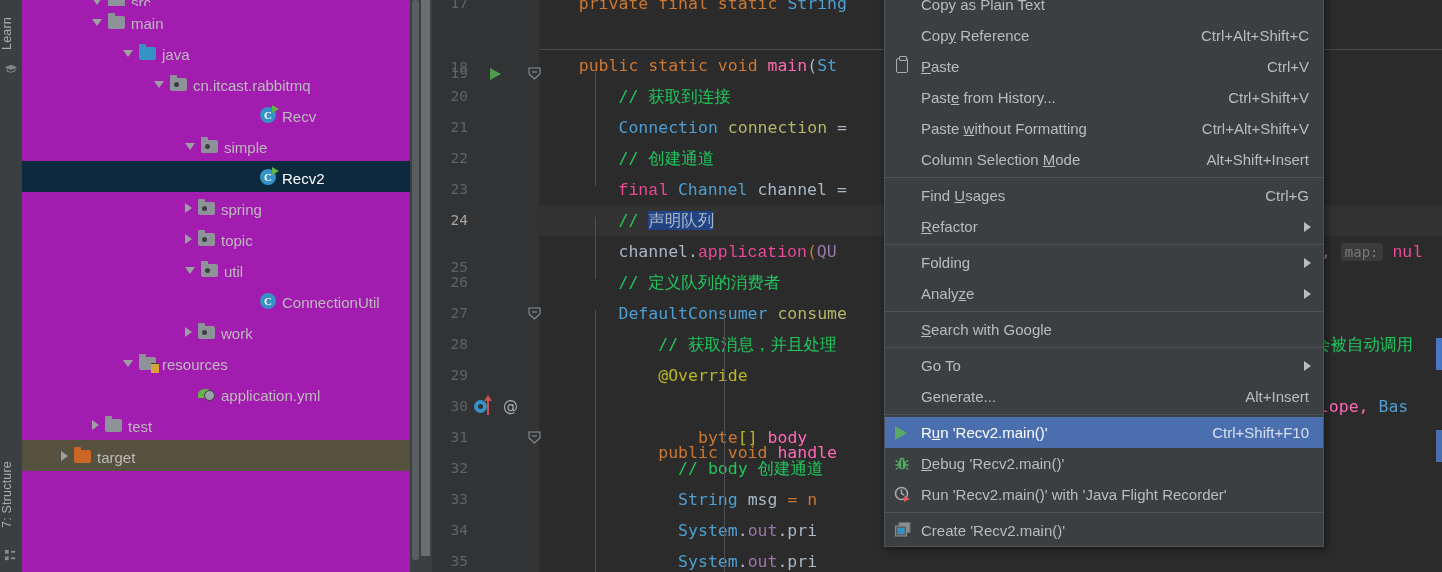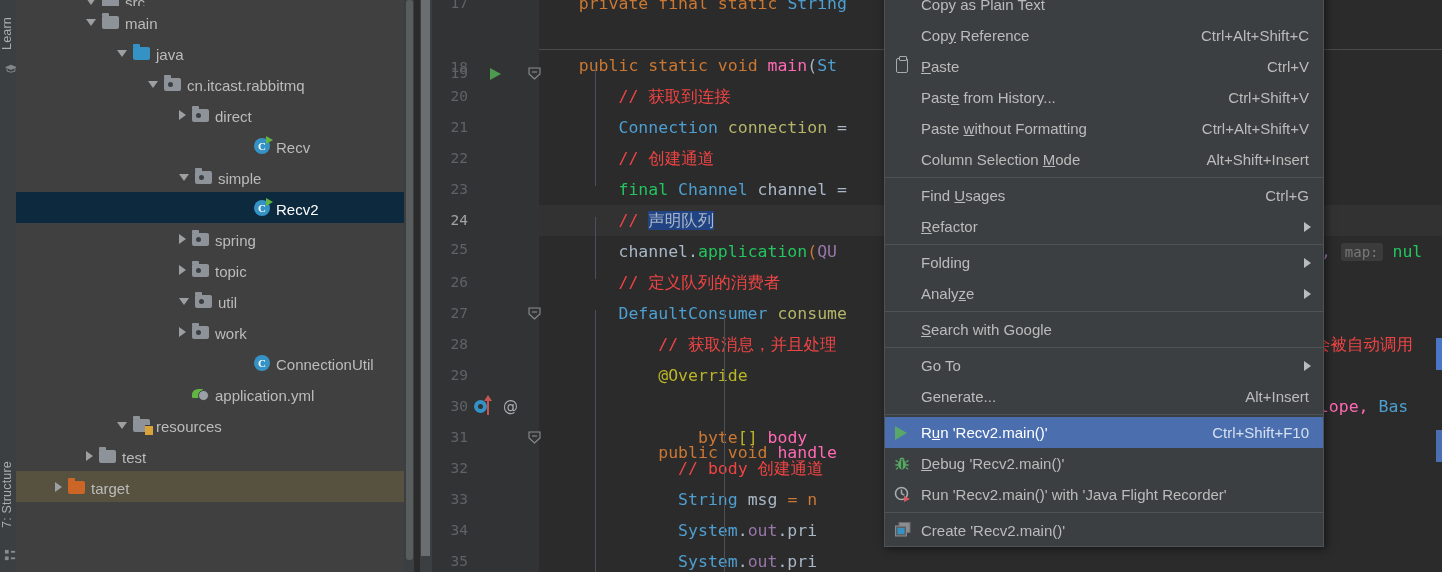--- a/index.html
+++ b/index.html
@@ -47,23 +47,23 @@
   .tool-icon-structure {
     position: absolute;
     left: 4px; bottom: 10px;
     width: 13px; height: 13px;
     opacity: 0.8;
   }
 
   
   .project-panel {
     position: absolute;
-    left: 16px; top: 0;
+    left: 22px; top: 0;
     width: 398px; height: 572px;
-    background: #404040;
+    background: #a21caf;
     overflow: hidden;
   }
   .tree-row {
     position: relative;
     height: 31px;
     line-height: 31px;
     white-space: nowrap;
     font-size: 15px;
     color: #bbbbbb;
     padding-left: 0;
@@ -317,22 +317,22 @@
     background: #4b5059;
   }
   .sep-line {
     position: absolute;
     left: 107px;
     width: 903px;
     height: 1px;
     background: #4a4a4a;
   }
   .kw   { color: #cc7832; }
-  .kw2  { color: #22c55e; }
-  .cmt  { color: #ef4444; }
+  .kw2  { color: #ec4899; font-family: Liberation Mono, monospace; }
+  .cmt  { color: #22c55e; }
   .typ  { color: #4e9fd1; }
   .fld  { color: #9876aa; }
   .meth { color: #ff69b4; }
   .anno { color: #bbb529; }
   .var  { color: #b5b56a; }
   .plain{ color: #a9b7c6; }
   .hint {
     color: #787878;
     background: #3b3b3b;
     border-radius: 3px;
@@ -455,31 +455,30 @@
       <rect x="7.5" y="9" width="4.5" height="2" fill="#9aa0a6"></rect>
     </svg>
   </div>
 
   <div class="project-panel">
     <div id="tree-rows" style="margin-top: -4px;">
         <div class="tree-row" style="height: 10px; line-height: 10px; overflow: hidden;"><span style="display: inline-block; width: 70px;"></span><span class="arrow open"></span><span class="ico folder"></span><span class="tree-label">src</span></div>
         <div class="tree-row"><span style="display: inline-block; width: 70px;"></span><span class="arrow open"></span><span class="ico folder"></span><span class="tree-label">main</span></div>
         <div class="tree-row"><span style="display: inline-block; width: 101px;"></span><span class="arrow open"></span><span class="ico folder blue"></span><span class="tree-label">java</span></div>
         <div class="tree-row"><span style="display: inline-block; width: 132px;"></span><span class="arrow open"></span><span class="ico folder pkg"></span><span class="tree-label">cn.itcast.rabbitmq</span></div>
-        <div class="tree-row"><span style="display: inline-block; width: 163px;"></span><span class="arrow closed"></span><span class="ico folder pkg"></span><span class="tree-label">direct</span></div>
         <div class="tree-row"><span style="display: inline-block; width: 225px;"></span><span class="arrow none"></span><span class="ico cls-ico runnable">C</span><span class="tree-label">Recv</span></div>
         <div class="tree-row"><span style="display: inline-block; width: 163px;"></span><span class="arrow open"></span><span class="ico folder pkg"></span><span class="tree-label">simple</span></div>
         <div class="tree-row sel"><span style="display: inline-block; width: 225px;"></span><span class="arrow none"></span><span class="ico cls-ico runnable">C</span><span class="tree-label">Recv2</span></div>
         <div class="tree-row"><span style="display: inline-block; width: 163px;"></span><span class="arrow closed"></span><span class="ico folder pkg"></span><span class="tree-label">spring</span></div>
         <div class="tree-row"><span style="display: inline-block; width: 163px;"></span><span class="arrow closed"></span><span class="ico folder pkg"></span><span class="tree-label">topic</span></div>
         <div class="tree-row"><span style="display: inline-block; width: 163px;"></span><span class="arrow open"></span><span class="ico folder pkg"></span><span class="tree-label">util</span></div>
+        <div class="tree-row"><span style="display: inline-block; width: 225px;"></span><span class="arrow none"></span><span class="ico cls-ico">C</span><span class="tree-label">ConnectionUtil</span></div>
         <div class="tree-row"><span style="display: inline-block; width: 163px;"></span><span class="arrow closed"></span><span class="ico folder pkg"></span><span class="tree-label">work</span></div>
-        <div class="tree-row"><span style="display: inline-block; width: 225px;"></span><span class="arrow none"></span><span class="ico cls-ico">C</span><span class="tree-label">ConnectionUtil</span></div>
+        <div class="tree-row"><span style="display: inline-block; width: 101px;"></span><span class="arrow open"></span><span class="ico folder res"></span><span class="tree-label">resources</span></div>
         <div class="tree-row"><span style="display: inline-block; width: 163px;"></span><span class="arrow none"></span><span class="ico yml-ico"></span><span class="tree-label">application.yml</span></div>
-        <div class="tree-row"><span style="display: inline-block; width: 101px;"></span><span class="arrow open"></span><span class="ico folder res"></span><span class="tree-label">resources</span></div>
         <div class="tree-row"><span style="display: inline-block; width: 70px;"></span><span class="arrow closed"></span><span class="ico folder"></span><span class="tree-label">test</span></div>
         <div class="tree-row target-hl"><span style="display: inline-block; width: 39px;"></span><span class="arrow closed"></span><span class="ico folder orange"></span><span class="tree-label">target</span></div>
       </div>
     <div class="tree-scroll">
       <div class="tree-scroll-thumb"></div>
     </div>
   </div>
 
   <div class="panel-divider">
     <div class="panel-divider-thumb"></div>
@@ -515,21 +514,21 @@
           </div>
           <div class="gutter-line" style="top: 143px;">
             <span class="ln">22</span>
           </div>
           <div class="gutter-line" style="top: 174px;">
             <span class="ln">23</span>
           </div>
           <div class="gutter-line" style="top: 205px;">
             <span class="ln cur">24</span>
           </div>
-          <div class="gutter-line" style="top: 234px;">
+          <div class="gutter-line" style="top: 252px;">
             <span class="ln">25</span>
           </div>
           <div class="gutter-line" style="top: 267px;">
             <span class="ln">26</span>
           </div>
           <div class="gutter-line" style="top: 298px;">
             <span class="ln">27</span>
             <span class="fold-mark">
               <svg width="13" height="13" viewBox="0 0 13 13">
                 <path d="M1 1 L12 1 L12 7 L6.5 12 L1 7 Z" fill="none" stroke="#8a8d8f" stroke-width="1.1"></path>

